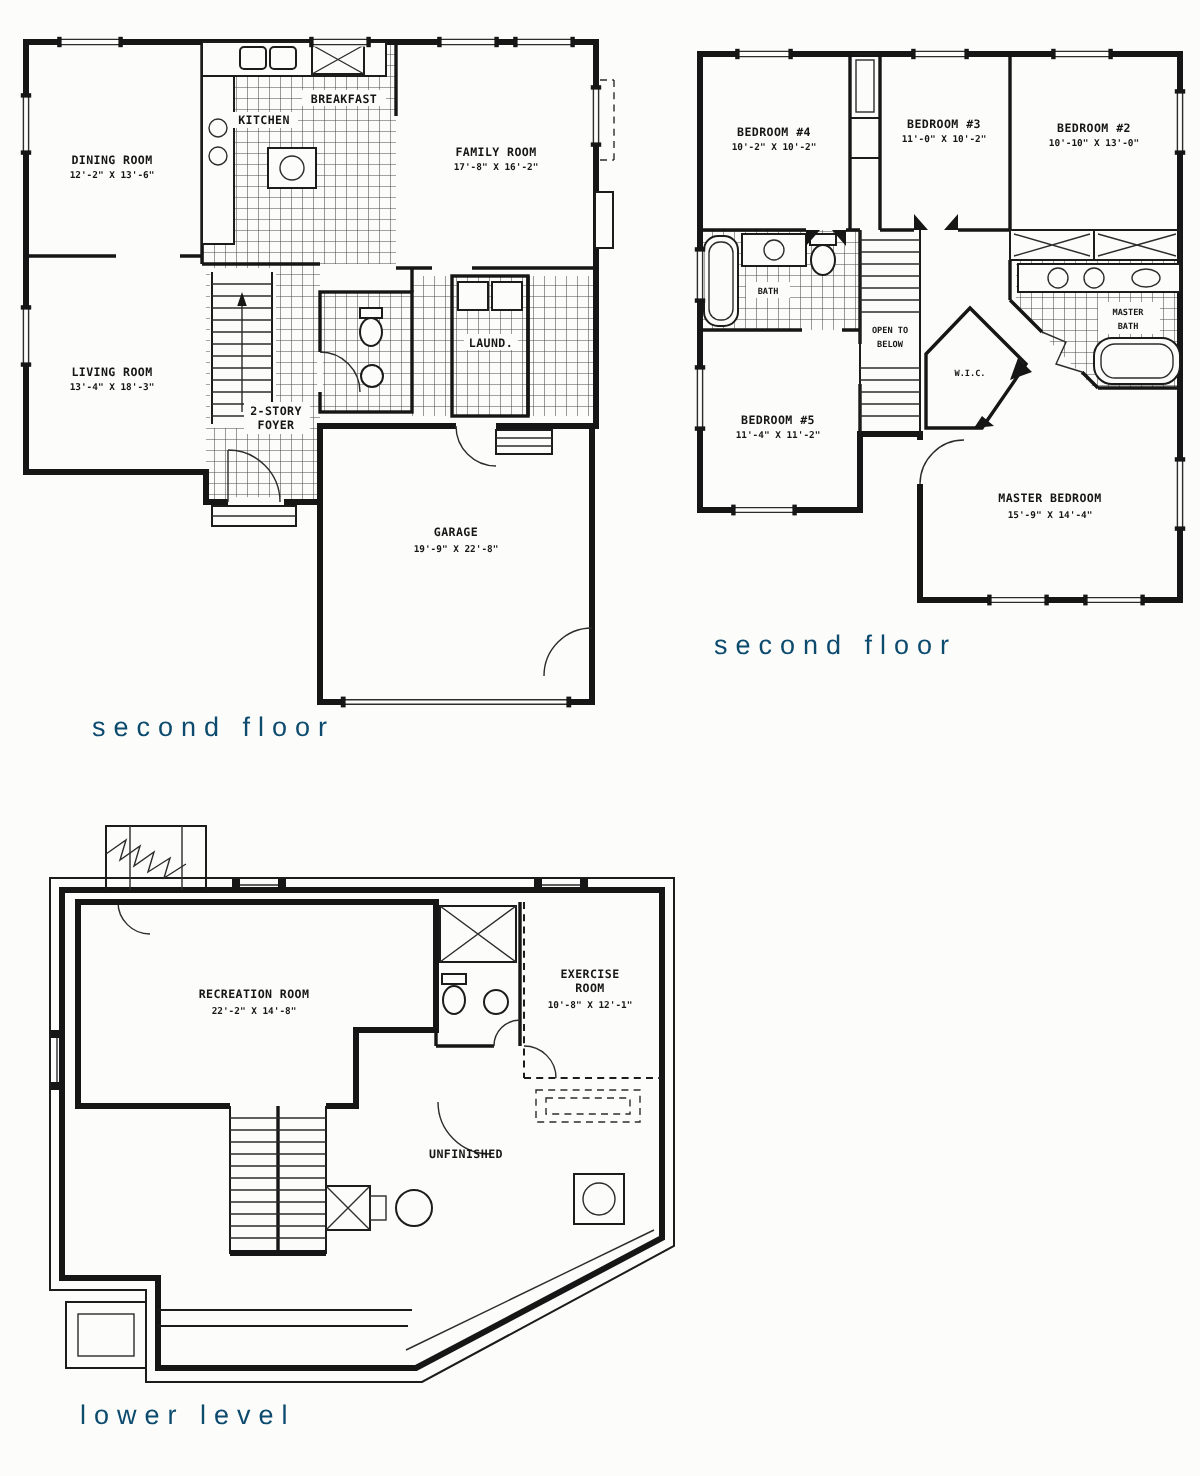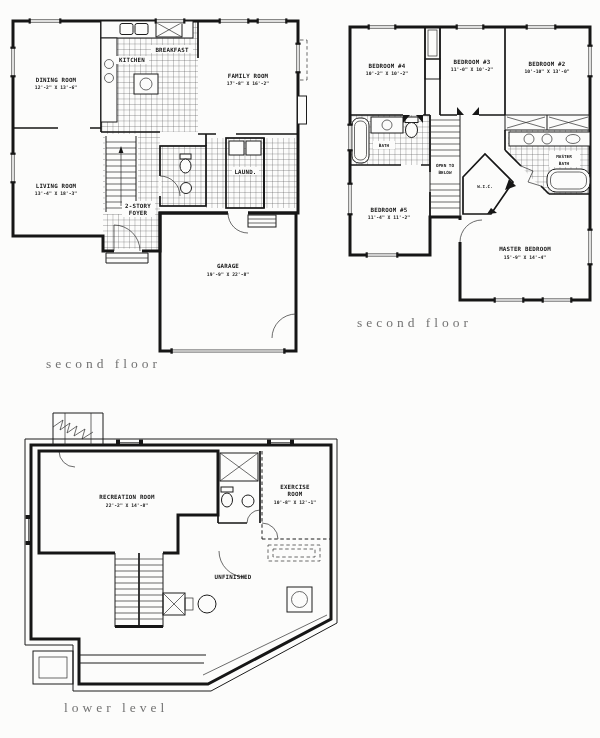--- a/index.html
+++ b/index.html
@@ -1,18 +1,18 @@
 <!DOCTYPE html>
 <html><head>
 <meta charset="utf-8">
 <style>
   html,body{margin:0;padding:0;width:600px;height:738px;background:#fcfcfb;overflow:hidden}
   #sheet{position:relative;width:600px;height:738px;background:#fcfcfb}
   svg.plan{position:absolute}
-  .pt{position:absolute;font-family:Liberation Serif, serif;font-size:13.5px;letter-spacing:4px;color:#737373}
+  .pt{position:absolute;font-family:Liberation Sans, sans-serif;font-size:13.5px;letter-spacing:4px;color:#0c4a6e}
   text{font-family:"DejaVu Sans Mono",monospace;fill:#161616;font-weight:bold}
   .rl{font-size:5.8px;text-anchor:middle;letter-spacing:.2px}
   .rd{font-size:4.7px;text-anchor:middle}
   .tn{font-size:4.3px;text-anchor:middle}
   .w3{fill:none;stroke:#161616;stroke-width:3}
   .w2{fill:none;stroke:#161616;stroke-width:1.7}
   .w1{fill:none;stroke:#1c1c1c;stroke-width:1}
   .t{fill:none;stroke:#2c2c2c;stroke-width:.7}
   .d{stroke-dasharray:3.5 2.6}
   .bk{fill:#161616;stroke:none}
@@ -384,15 +384,15 @@
     <text class="rd" x="112" y="104">22'-2" X 14'-8"</text>
     <text class="rl" x="280" y="86">EXERCISE</text>
     <text class="rl" x="280" y="93">ROOM</text>
     <text class="rd" x="280" y="101">10'-8" X 12'-1"</text>
     <text class="rl" x="218" y="176">UNFINISHED</text>
   </g>
 </svg>
 
 <div class="pt" style="left:46px;top:356px">second floor</div>
 <div class="pt" style="left:357px;top:315px">second floor</div>
-<div class="pt" style="left:64px;top:700px">lower level</div>
+<div class="pt" style="left:40px;top:700px">lower level</div>
 
 </div>
 
 </body></html>

